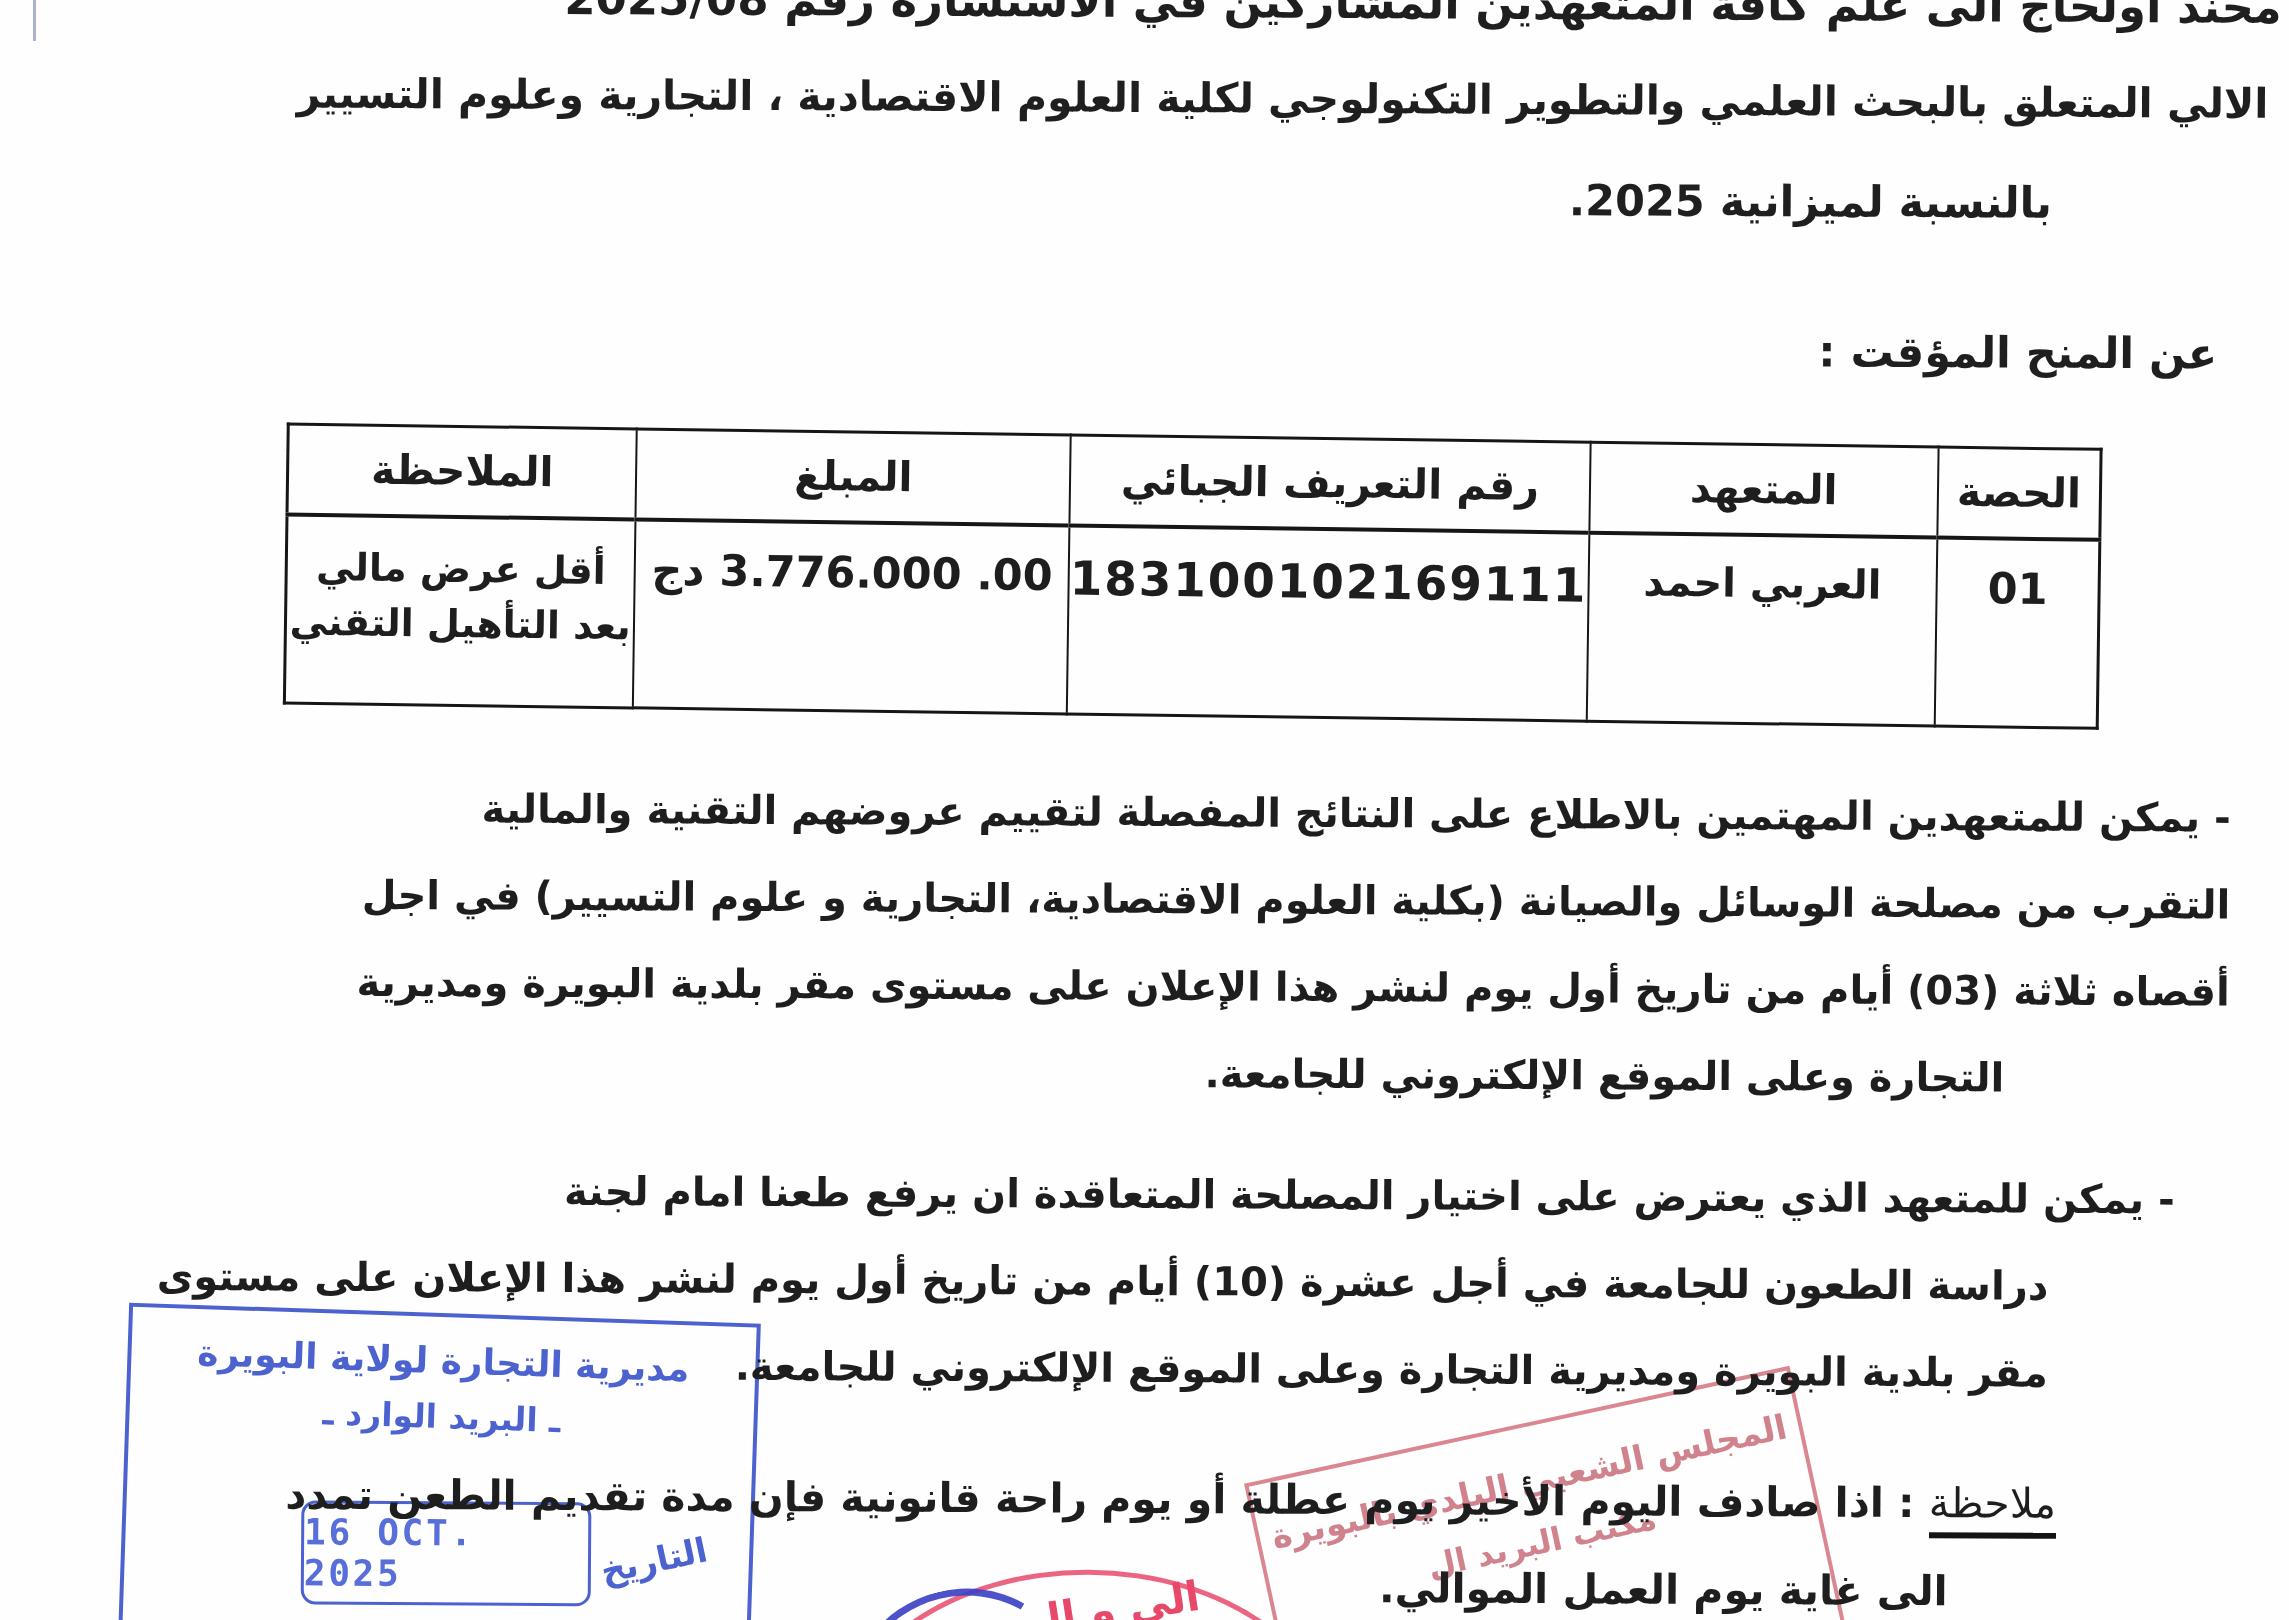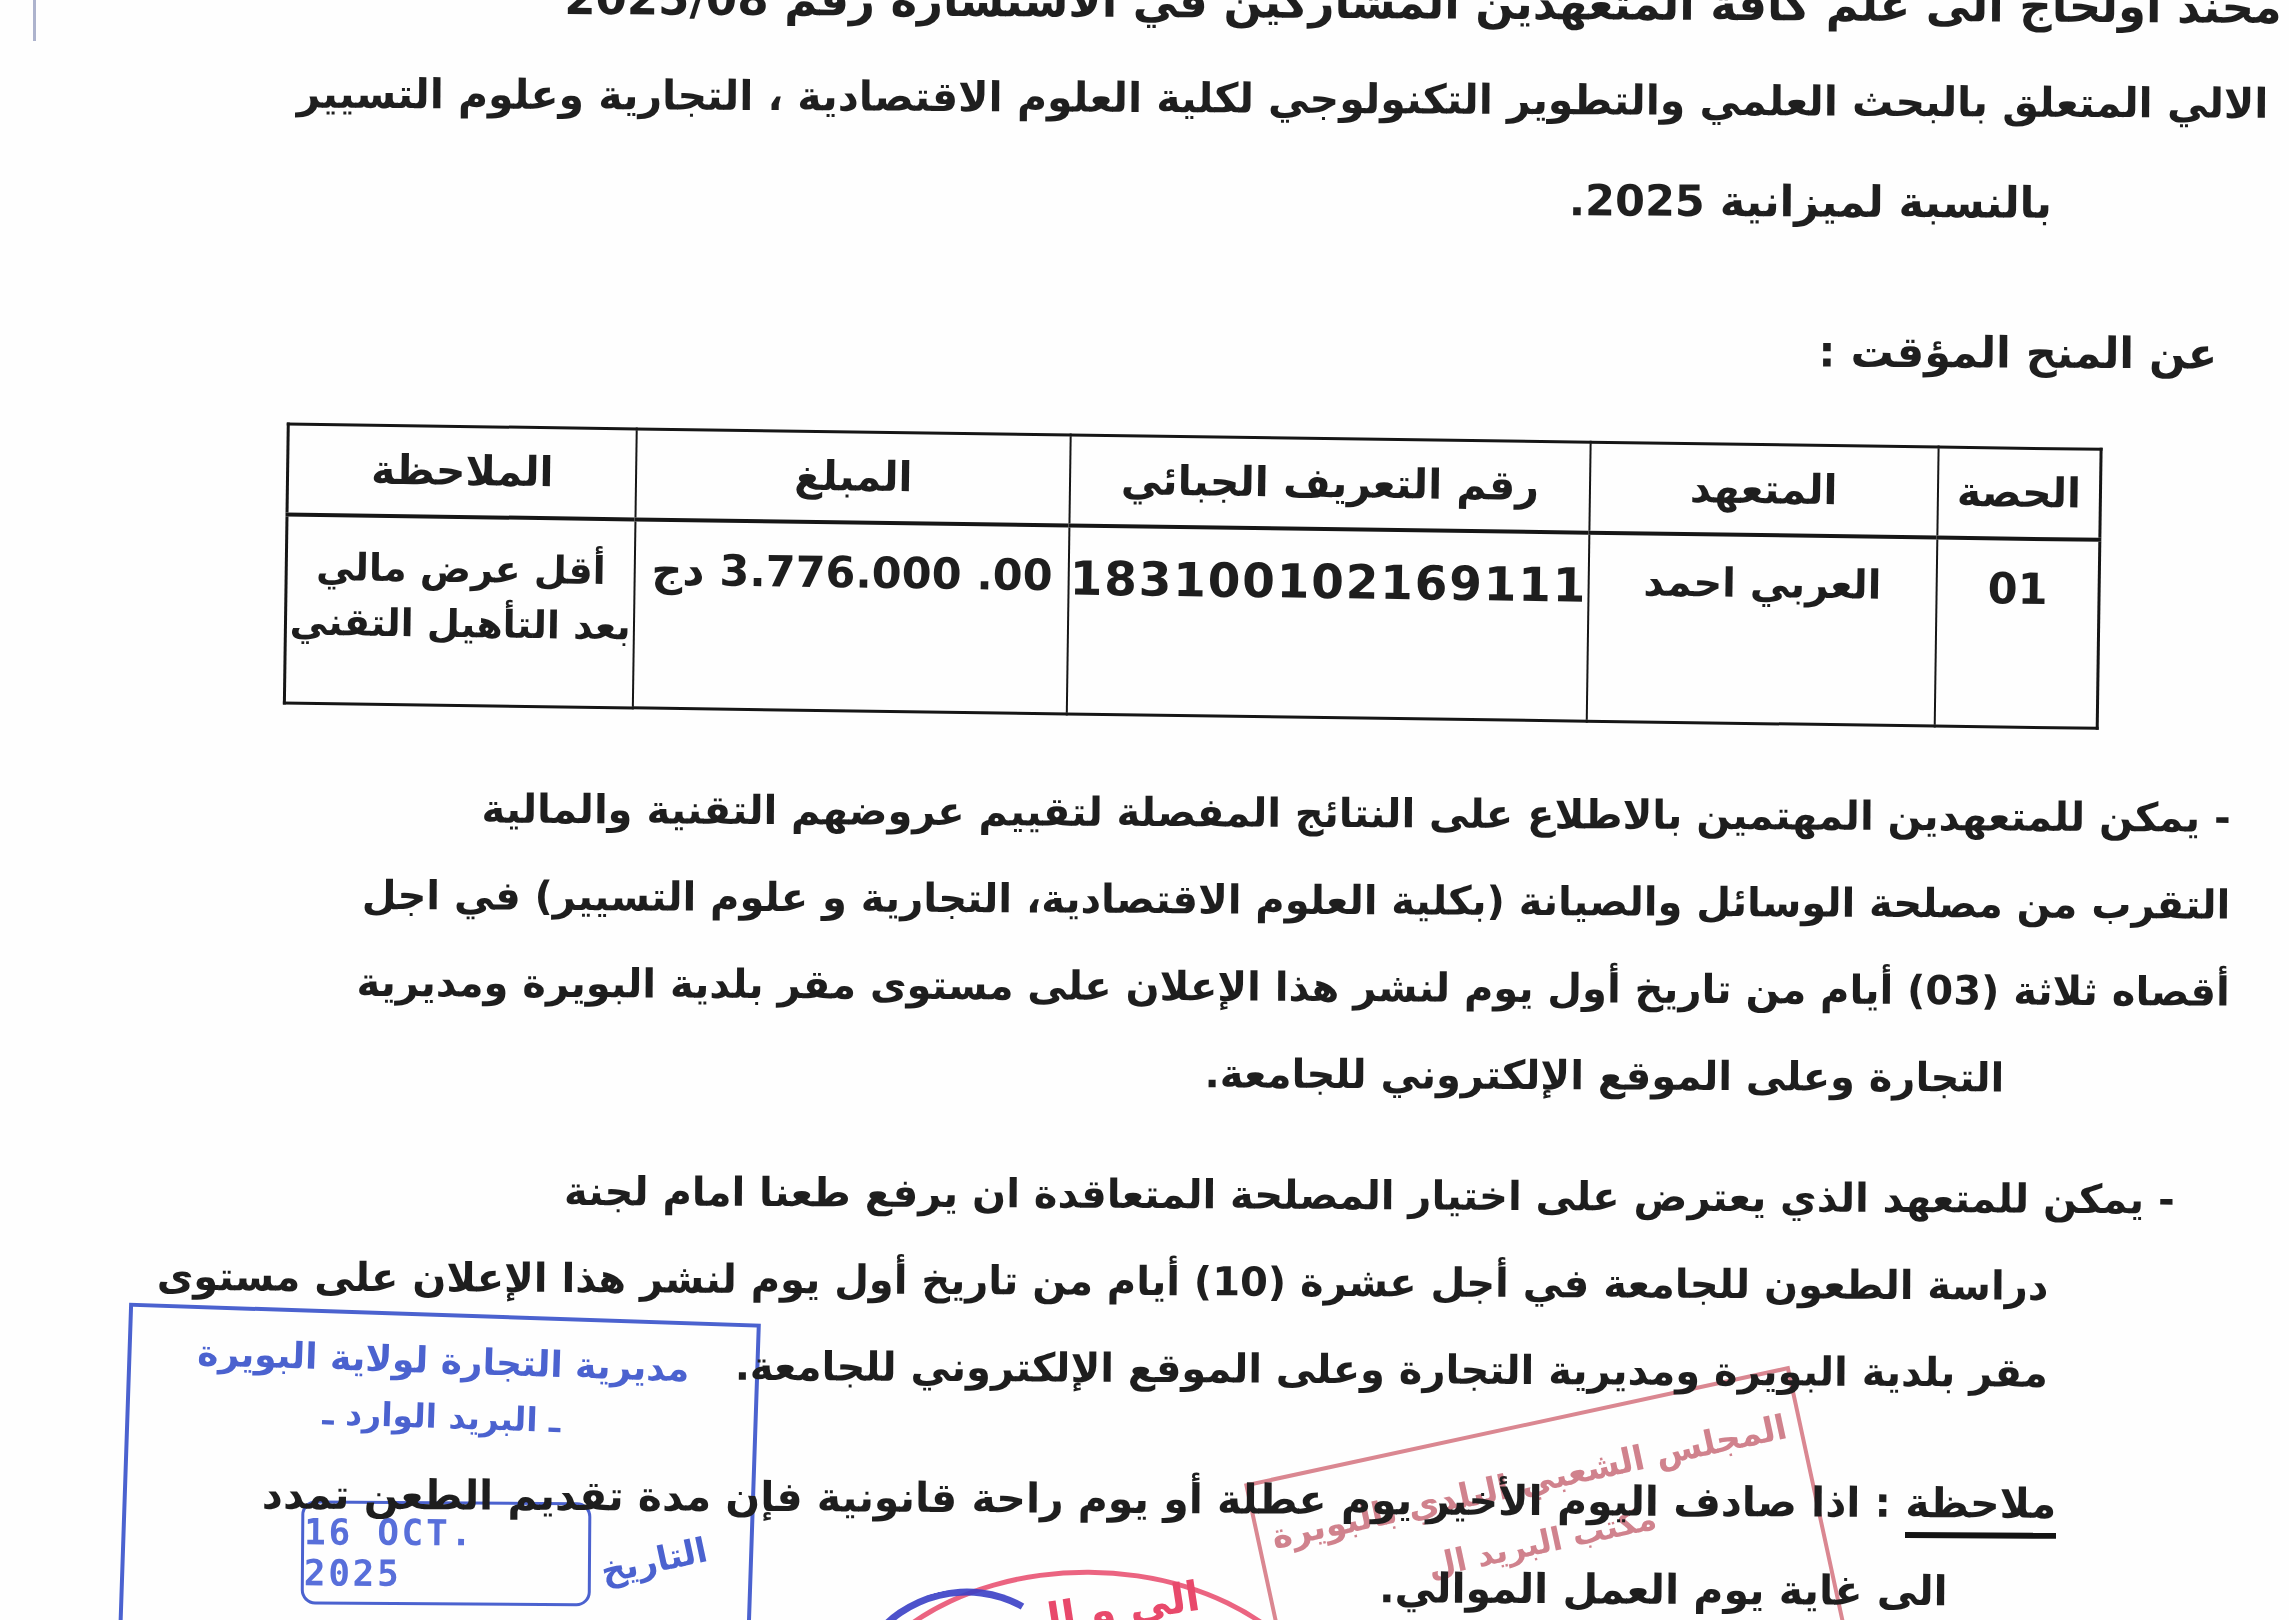--- a/index.html
+++ b/index.html
@@ -38,21 +38,21 @@
   .para { position:absolute; right:54px; text-align:right; direction:rtl; z-index:3; }
   .para .pline { font-size:40px; font-weight:700; line-height:87px; white-space:nowrap; }
   .p1 { top:763px; }
   .p2 { top:1145px; }
   .ind-250 { margin-right:225px; }
   .ind-200 { margin-right:180px; }
   .ind-60  { margin-right:54px; }
 
   .note-line { position:absolute; top:1469px; right:225px; font-size:41px; font-weight:700;
     white-space:pre-wrap; direction:rtl; z-index:3; }
-  .note-label { font-weight:700; border-bottom:6.3px solid #141414; padding-bottom:4.5px; }
+  .note-label { font-weight:400; border-bottom:6.3px solid #141414; padding-bottom:4.5px; }
   .final-line { position:absolute; top:1557px; right:333px; font-size:41px; font-weight:700;
     direction:rtl; z-index:3; }
 
   
   .stamp-blue { position:absolute; left:137px; top:1302px; width:632px; height:378px;
     border:4.5px solid #3c55cc; transform:rotate(1.6deg); transform-origin:0 0;
     color:#3c55cc; z-index:2; opacity:.92; }
   .sb-l1 { margin-top:23.4px; text-align:center; font-size:36px; font-weight:700; }
   .sb-l2 { margin-top:16px; text-align:center; font-size:33px; font-weight:700; }
   .sb-datebox { position:absolute; left:176px; top:184px; width:290px; height:104px;

